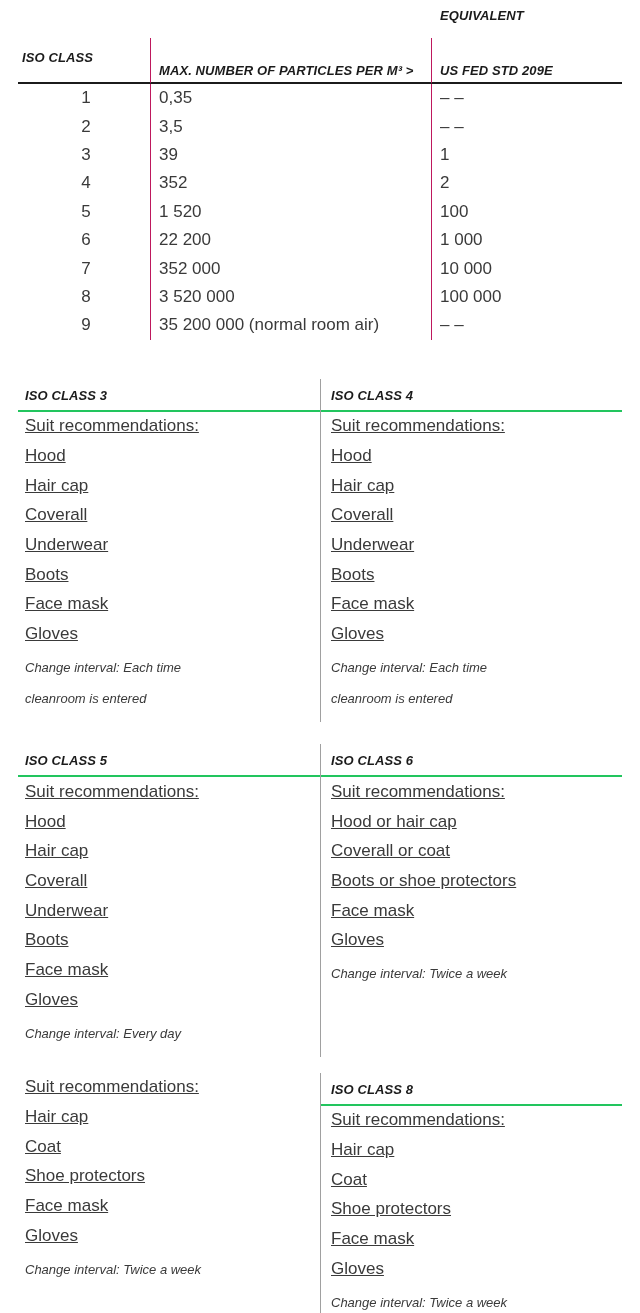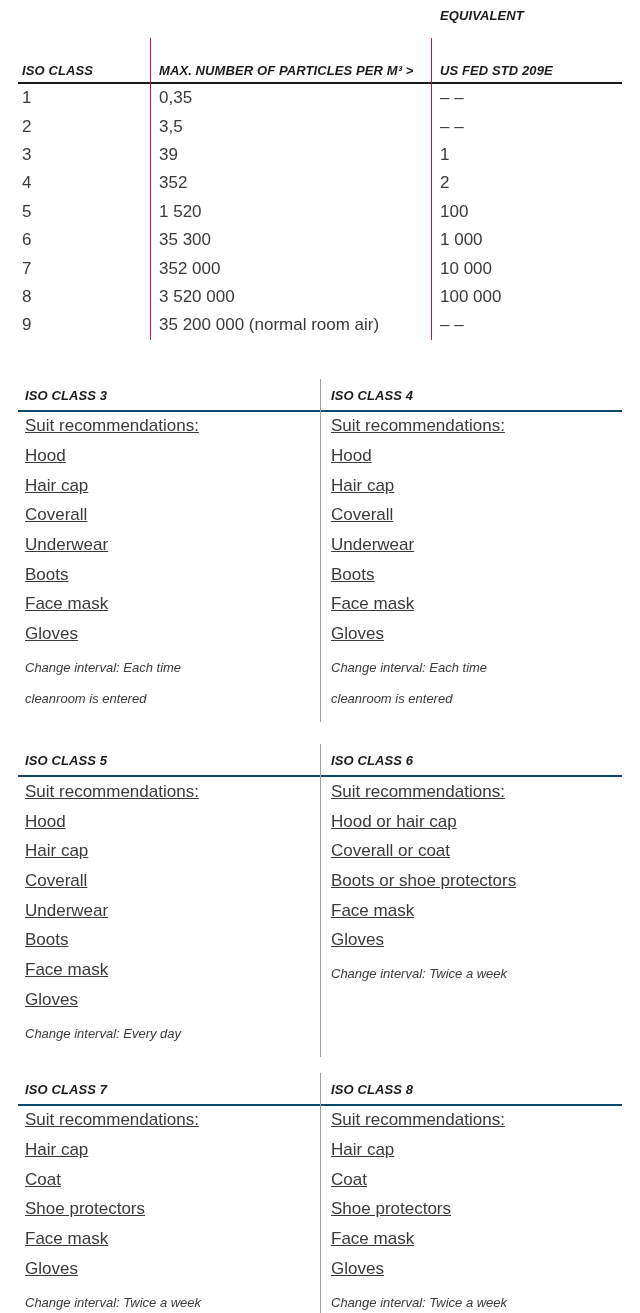--- a/index.html
+++ b/index.html
@@ -30,40 +30,40 @@
     font-size:13px; line-height:15.5px;
     color:#1b1b1b; letter-spacing:0.1px;
   }
   .c2, .c3 { border-left:1px solid #be185d;gap:39px; }
   .mt-c {
     box-sizing:border-box;
     height:28.4px;
     display:flex; align-items:center;
     font-size:17px;
   }
-  .c1 { padding-left:4px; }
+  .c1 { padding-left:4px;justify-content:center; }
   .c2 { padding-left:8px; }
   .c3 { padding-left:8px; }
   .pre { white-space:pre-wrap; }
 
   
   .section {
     margin-left:18px;
     width:604px;
     display:grid;
     grid-template-columns:302px 302px;
   }
   .s1 { margin-top:39px; }
   .s2 { margin-top:22px; }
   .s3 { margin-top:16px; }
   .sec-col { box-sizing:border-box; padding-bottom:8px; }
   .sec-col.r { border-left:1px solid #a0a0a0; }
   .sec-h {
     box-sizing:border-box;
-    border-bottom:2px solid #0c4a6e;
+    border-bottom:2px solid #22c55e;
     padding:7px 0 6px 7px;
   }
   .r .sec-h { padding-left:10px; }
   .sec-item {
     height:29.7px;
     display:flex; align-items:center;
     font-size:17px;
     padding-left:7px;
     text-decoration:underline;
   }
@@ -119,21 +119,21 @@
       </div>
     
       <div style="display:contents">
         <div class="mt-c c1">5</div>
         <div class="mt-c c2">1 520</div>
         <div class="mt-c c3">100</div>
       </div>
     
       <div style="display:contents">
         <div class="mt-c c1">6</div>
-        <div class="mt-c c2">35 300</div>
+        <div class="mt-c c2">22 200</div>
         <div class="mt-c c3">1 000</div>
       </div>
     
       <div style="display:contents">
         <div class="mt-c c1">7</div>
         <div class="mt-c c2">352 000</div>
         <div class="mt-c c3">10 000</div>
       </div>
     
       <div style="display:contents">
@@ -219,23 +219,20 @@
         <div class="sec-item">Boots or shoe protectors</div>
         <div class="sec-item">Face mask</div>
         <div class="sec-item">Gloves</div>
       </div>
     <div class="interval">Change interval: Twice a week</div>
   </div>
 </div>
 
 <div class="section s3">
   <div class="sec-col l">
-    <div class="sec-h">
-      <span class="hd">ISO CLASS 7</span>
-    </div>
     <div>
 
     <div class="sec-item">Suit recommendations:</div>
         <div class="sec-item">Hair cap</div>
         <div class="sec-item">Coat</div>
         <div class="sec-item">Shoe protectors</div>
         <div class="sec-item">Face mask</div>
         <div class="sec-item">Gloves</div>
       </div>
     <div class="interval">Change interval: Twice a week</div>

